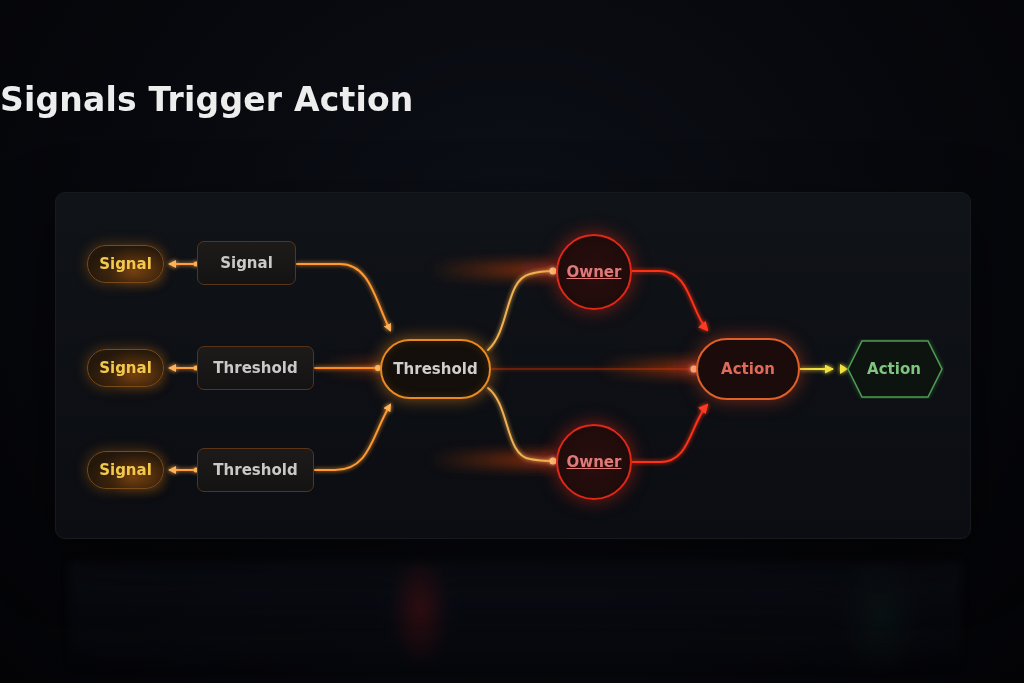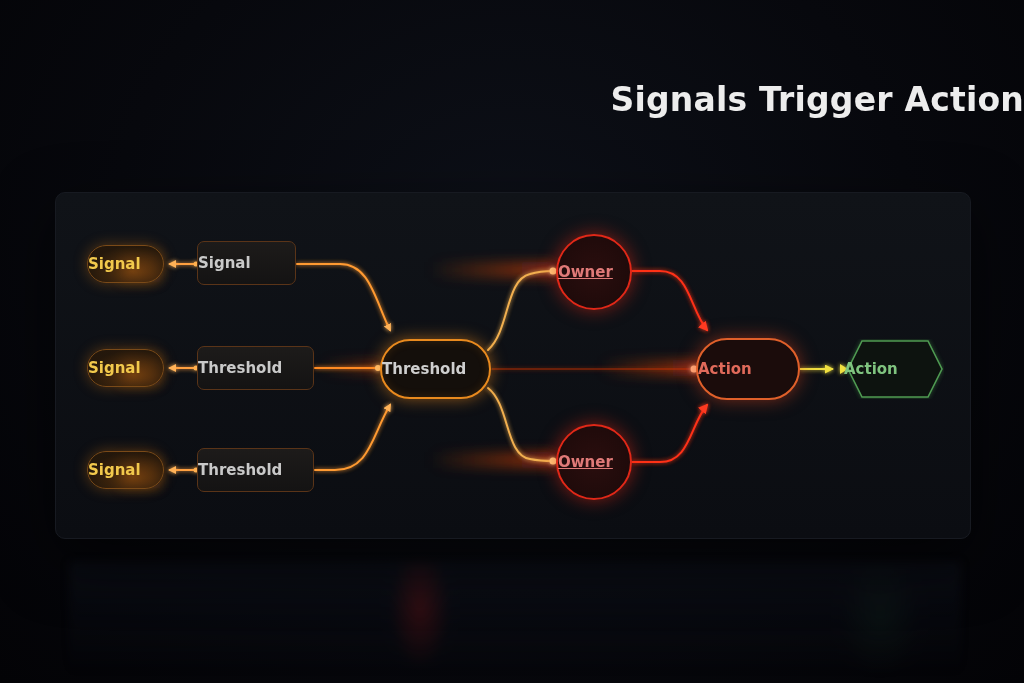--- a/index.html
+++ b/index.html
@@ -2,41 +2,41 @@
 <html><head>
 <meta charset="utf-8">
 <style>
   html, body { margin: 0; padding: 0; }
   body {
     width: 1024px; height: 683px; overflow: hidden; position: relative;
     background: radial-gradient(ellipse at 50% 35%, #0d1018 0%, #07080d 55%, #030306 100%);
     font-family: "DejaVu Sans", "Liberation Sans", sans-serif;
   }
   .title {
-    position: absolute; left: 0; top: 80px; width: 1024px; text-align: right;
+    position: absolute; left: 0; top: 80px; width: 1024px; text-align: left;
     color: #ededed; font-size: 33px; font-weight: bold; letter-spacing: 0.2px;
   }
   .panel {
     position: absolute; left: 55px; top: 192px; width: 914px; height: 345px;
     border-radius: 10px;
     background: linear-gradient(180deg, #101318 0%, #0b0d12 100%);
     border: 1px solid #171a21;
     box-shadow: 0 20px 60px rgba(0,0,0,0.6);
   }
   .reflection {
     position: absolute; left: 70px; top: 562px; width: 890px; height: 110px;
     background:
       radial-gradient(ellipse 30px 60px at 350px 45px, rgba(120,20,20,0.35), transparent 100%),
       radial-gradient(ellipse 40px 60px at 810px 55px, rgba(30,80,50,0.12), transparent 100%),
       linear-gradient(180deg, rgba(14,18,28,0.5), rgba(5,6,10,0));
     filter: blur(4px);
   }
   svg.wires { position: absolute; left: 0; top: 0; }
   .node {
-    position: absolute; box-sizing: border-box; display: flex; align-items: center; 
+    position: absolute; box-sizing: border-box; display: flex; align-items: center; justify-content: center;
     font-size: 15px;
   }
   .sig {
     width: 77px; height: 38px; border-radius: 19px;
     border: 1.5px solid #7a4a18; color: #f2c94c; font-weight: bold;
     background: radial-gradient(ellipse at 60% 70%, rgba(150,80,10,0.55), rgba(40,25,10,0.85) 70%);
     box-shadow: 0 0 14px rgba(230,130,20,0.35);
   }
   .box {
     width: 117px; height: 44px; border-radius: 7px;

